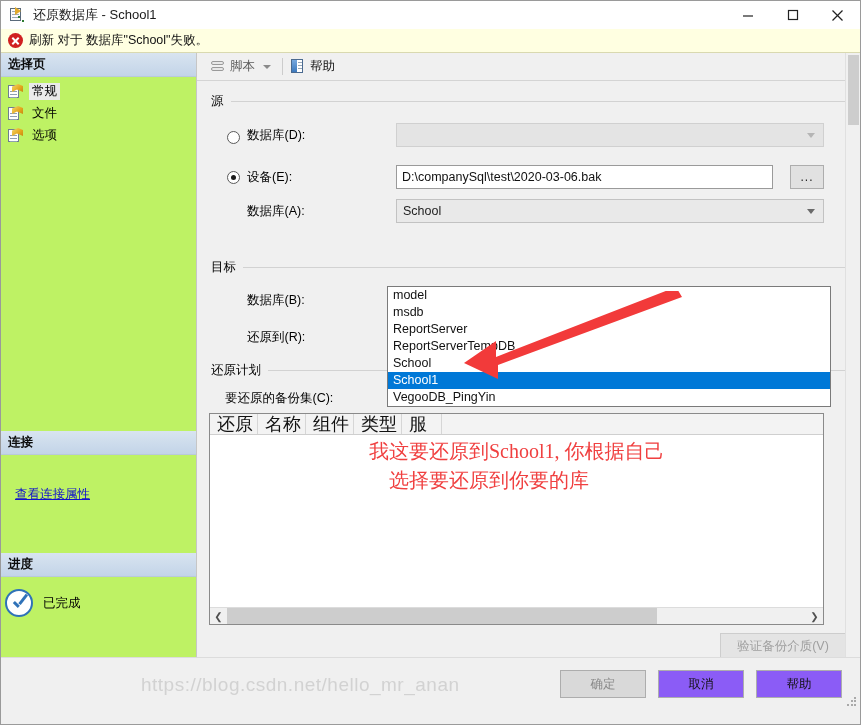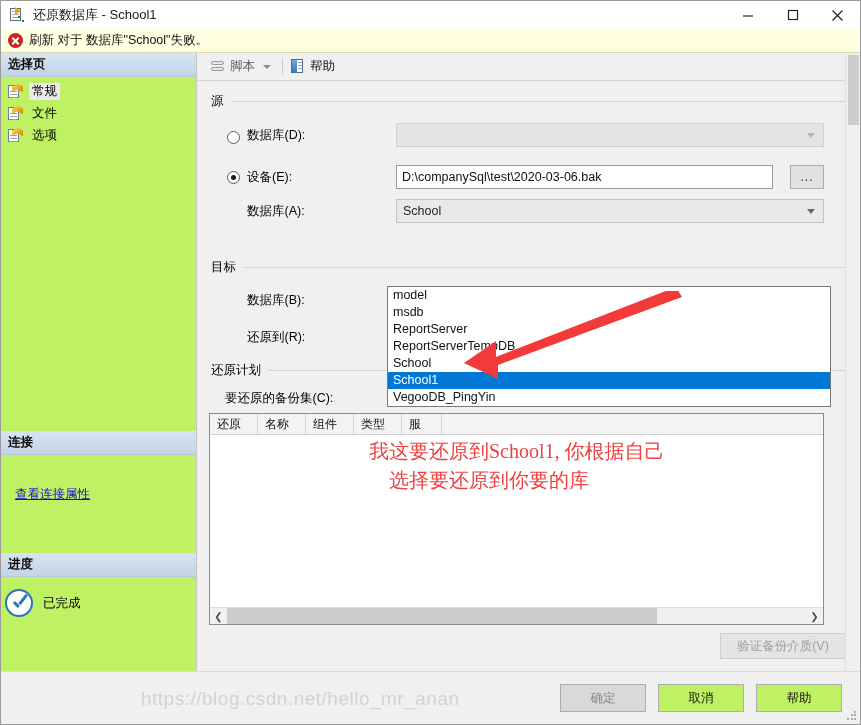--- a/index.html
+++ b/index.html
@@ -310,21 +310,21 @@
   }
   .dd-item.sel { background: #0078d7; color: #fff; }
 
   
   .table-box {
     position: absolute;
     border: 1px solid #8a8a8a; background: #fff;
   }
   .thead { display: flex; height: 21px; background: #f3f3f3; border-bottom: 1px solid #cfcfcf; }
   .th {
-    font-size: 12px; line-height: 20px;
+    font-size: 18px; line-height: 20px;
     padding: 0 7px; border-right: 1px solid #d6d6d6;
     white-space: nowrap; color: #111;
   }
   .hscroll {
     position: absolute; left: 0; right: 0; bottom: 0;
     height: 17px; background: #f0f0f0;
     border-top: 1px solid #dcdcdc;
     display: flex; align-items: center;
   }
   .hs-arrow {
@@ -360,29 +360,29 @@
   .annot {
     position: absolute;
     color: #f04040; font-size: 20px; line-height: 29px;
     white-space: pre; font-family: "Liberation Serif", "DejaVu Serif", serif;
     z-index: 40; pointer-events: none;
   }
   .arrow-svg { position: absolute; z-index: 35; pointer-events: none; }
 
   
   .footer {
-    position: absolute; left: 0; bottom: 0;
+    position: absolute; left: 0; bottom: 14px;
     width: 859px; height: 53px;
     background: #f0f0f0; border-top: 1px solid #dcdcdc;
     display: flex; align-items: center; justify-content: flex-end;
     padding-right: 18px; gap: 12px;
   }
   .fbtn {
     width: 86px; height: 28px;
-    border: 1px solid #adadad; background: #bef264;
+    border: 1px solid #adadad; background: #8b5cf6;
     display: flex; align-items: center; justify-content: center;
     font-size: 12.5px; color: #111;
   }
   .fbtn.dim { color: #8a8a8a; background: #d9d9d9; }
   .watermark {
     position: absolute; left: 140px; bottom: 14px;
     font-size: 19px; color: rgba(200,200,200,0.75);
     font-family: "Liberation Sans", sans-serif;
     letter-spacing: 0.5px; pointer-events: none;
   }

